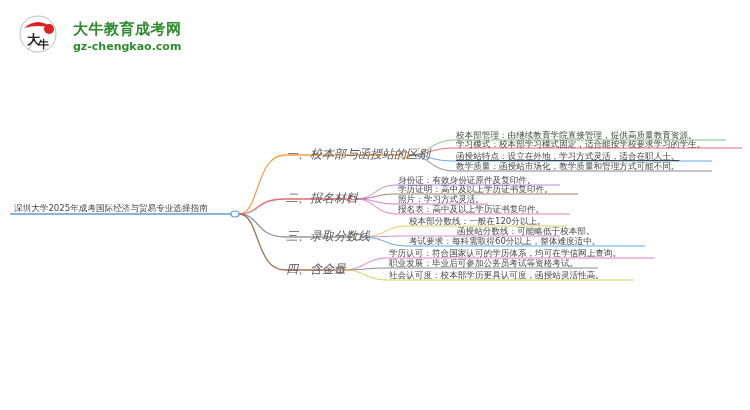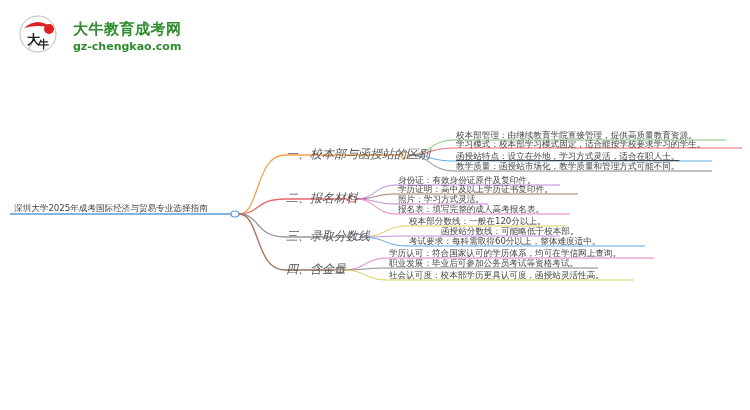--- a/index.html
+++ b/index.html
@@ -74,21 +74,21 @@
 <div class="br" style="left:286px;top:261px;">四、含金量</div>
 
 <div class="t" style="left:456px;top:130px;">校本部管理：由继续教育学院直接管理，提供高质量教育资源。</div>
 <div class="t" style="left:456px;top:139px;">学习模式：校本部学习模式固定，适合能按学校要求学习的学生。</div>
 <div class="t" style="left:456px;top:151px;text-decoration:underline;">函授站特点：设立在外地，学习方式灵活，适合在职人士。</div>
 <div class="t" style="left:456px;top:161px;text-align:center;">教学质量：函授站市场化，教学质量和管理方式可能不同。</div>
 
 <div class="t" style="left:398px;top:175px;">身份证：有效身份证原件及复印件。</div>
 <div class="t" style="left:398px;top:184px;">学历证明：高中及以上学历证书复印件。</div>
 <div class="t" style="left:398px;top:194px;">照片：学习方式灵活。</div>
-<div class="t" style="left:398px;top:204px;">报名表：填写完整的成人高考报名表。</div>
+<div class="t" style="left:398px;top:204px;">报名表：高中及以上学历证书复印件。</div>
 
 <div class="t" style="left:409px;top:216px;">校本部分数线：一般在120分以上。</div>
-<div class="t" style="left:409px;top:226px;padding-left:32px;">函授站分数线：可能略低于校本部。</div>
+<div class="t" style="left:425px;top:226px;padding-left:32px;">函授站分数线：可能略低于校本部。</div>
 <div class="t" style="left:409px;top:236px;">考试要求：每科需取得60分以上，整体难度适中。</div>
 
 <div class="t" style="left:389px;top:248px;">学历认可：符合国家认可的学历体系，均可在学信网上查询。</div>
 <div class="t" style="left:389px;top:258px;">职业发展：毕业后可参加公务员考试等资格考试。</div>
 <div class="t" style="left:389px;top:270px;">社会认可度：校本部学历更具认可度，函授站灵活性高。</div>
 
 </body></html>

